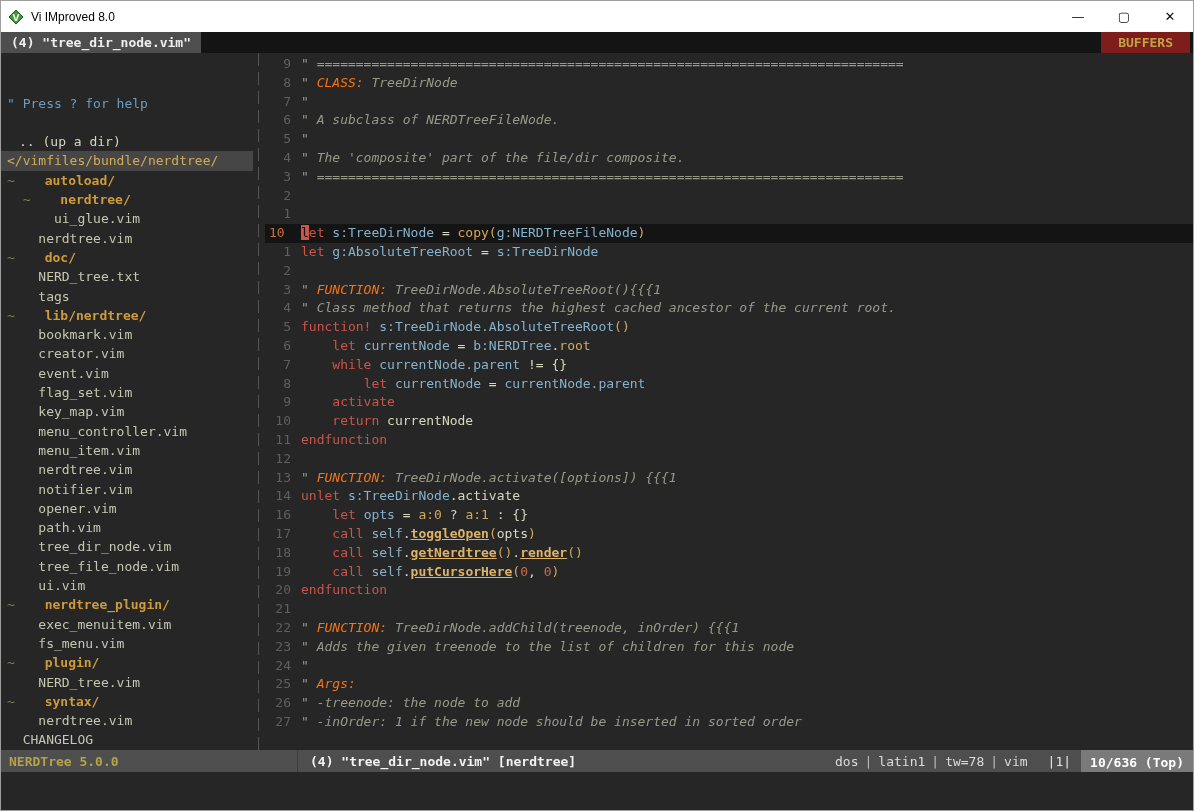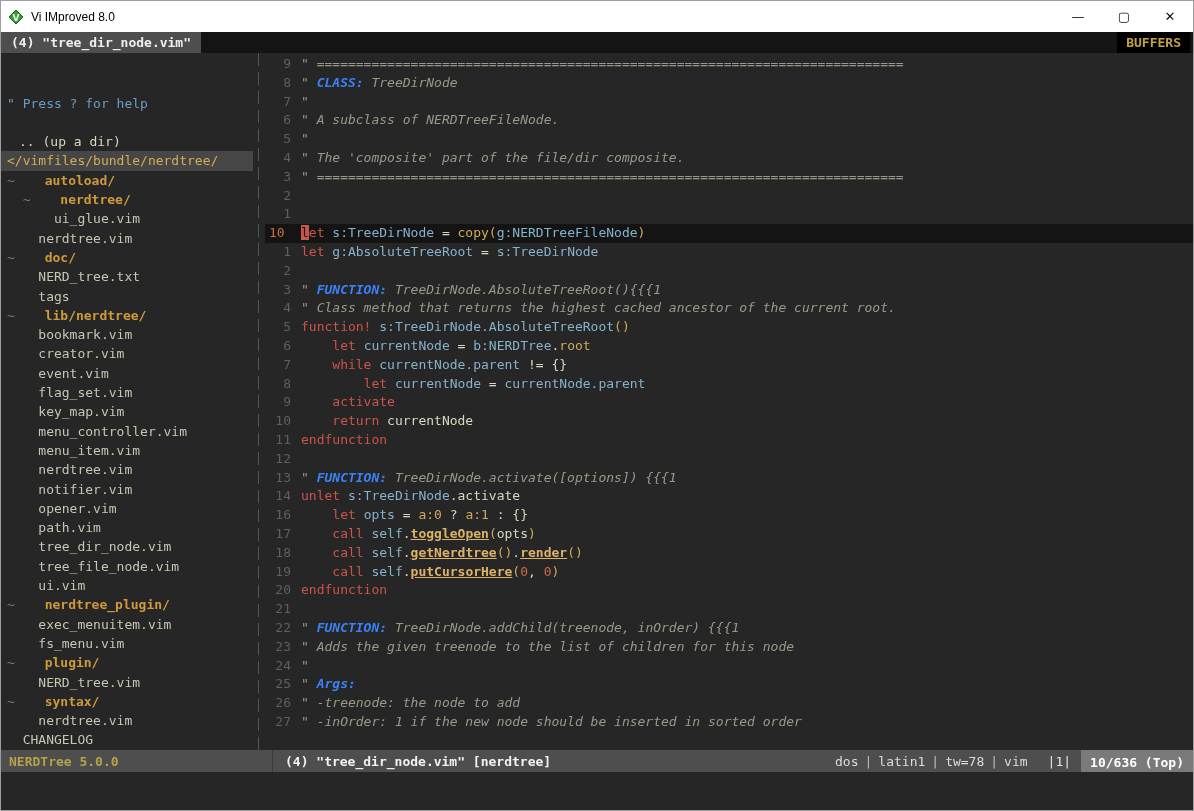--- a/index.html
+++ b/index.html
@@ -10,21 +10,21 @@
   
   .titlebar { height:31px; background:#ffffff; display:flex; align-items:center; font-family:"Liberation Sans", sans-serif; font-size:12px; color:#000; flex:none; }
   .app-icon { width:30px; display:flex; justify-content:center; align-items:center; }
   .titlebar-spacer { flex:1; }
   .win-btn { width:46px; height:31px; display:flex; align-items:center; justify-content:center; font-size:13px; color:#111; font-family:"DejaVu Sans", sans-serif; cursor:default; }
 
   
   .tabline { height:21px; background:#141414; display:flex; font-size:13px; line-height:21px; flex:none; white-space:pre; }
   .tab-active { background:#4e4e4e; color:#efefef; font-weight:bold; padding:0 10px; }
   .tab-fill { flex:1; }
-  .buffers-label { background:#000000; color:#c2a245; font-weight:bold; padding:0 9px; margin-right:3px; }
+  .buffers-label { background:#7f1d1d; color:#c2a245; font-weight:bold; padding:0 17px; margin-right:3px; }
 
   
   .content { flex:1; display:flex; overflow:hidden; }
   .sidebar { width:252px; background:#262626; padding-top:2px; font-size:13px; line-height:19.3px; white-space:pre; overflow:hidden; flex:none; }
   .nt-row { height:19.3px; padding-left:6px; }
   .nt-help .nt-name { color:#6b9dc2; }
   .nt-up .nt-name { color:#d6d6c2;margin-left:12px; }
   .nt-root { background:#464646; }
   .nt-root .nt-name { color:#d4ac55; }
   .nt-arrow { color:#7d7a5e; }
@@ -41,26 +41,26 @@
   .lnum { width:36px; text-align:right; padding-right:10px; color:#5f5f5f; flex:none; }
   .code-line.current .lnum { text-align:left; padding-left:4px; padding-right:0; color:#cc6f3d; }
   .ltext { white-space:pre; }
   .tk-kw  { color:#cc544a; }
   .tk-id  { color:#86b2cc; }
   .tk-fn  { color:#d2a85c; }
   .tk-fnb { color:#ddb269; font-weight:bold;text-decoration:underline; }
   .tk-num { color:#cc6a4c; }
   .tk-fg  { color:#d8d8c0; }
   .tk-cm  { color:#99998a; font-style:italic; }
-  .tk-cmb { color:#3b82f6; font-style:italic; font-weight:bold; }
+  .tk-cmb { color:#f97316; font-style:italic; font-weight:normal; }
   .tk-cursor { background:#c8564a; color:#141414; }
 
   
   .statusline { height:22px; background:#4e4e4e; display:flex; align-items:stretch; font-size:13px; color:#dcdcdc; flex:none; white-space:pre; }
-  .sl-left { width:272px; padding-left:8px; color:#b5a24b; font-weight:bold; flex:none; border-right:1px solid #3c3c3c; display:flex; align-items:center; }
+  .sl-left { width:297px; padding-left:8px; color:#b5a24b; font-weight:bold; flex:none; border-right:1px solid #3c3c3c; display:flex; align-items:center; }
   .sl-file { padding-left:12px; color:#f2f2f2; font-weight:bold; flex:1; display:flex; align-items:center; }
   .sl-flags { display:flex; align-items:center; padding-right:10px; }
   .sl-sep { color:#bdbdbd; padding:0 6px; }
   .sl-win { display:flex; align-items:center; padding:0 10px; color:#e4e4e4; }
   .sl-pos { background:#7a7a7a; color:#ffffff; font-weight:bold; padding:12px 9px; display:flex; align-items:center; }
 
   .cmdline { height:38px; background:#262626; flex:none; }
 </style>
 </head>
 <body>

